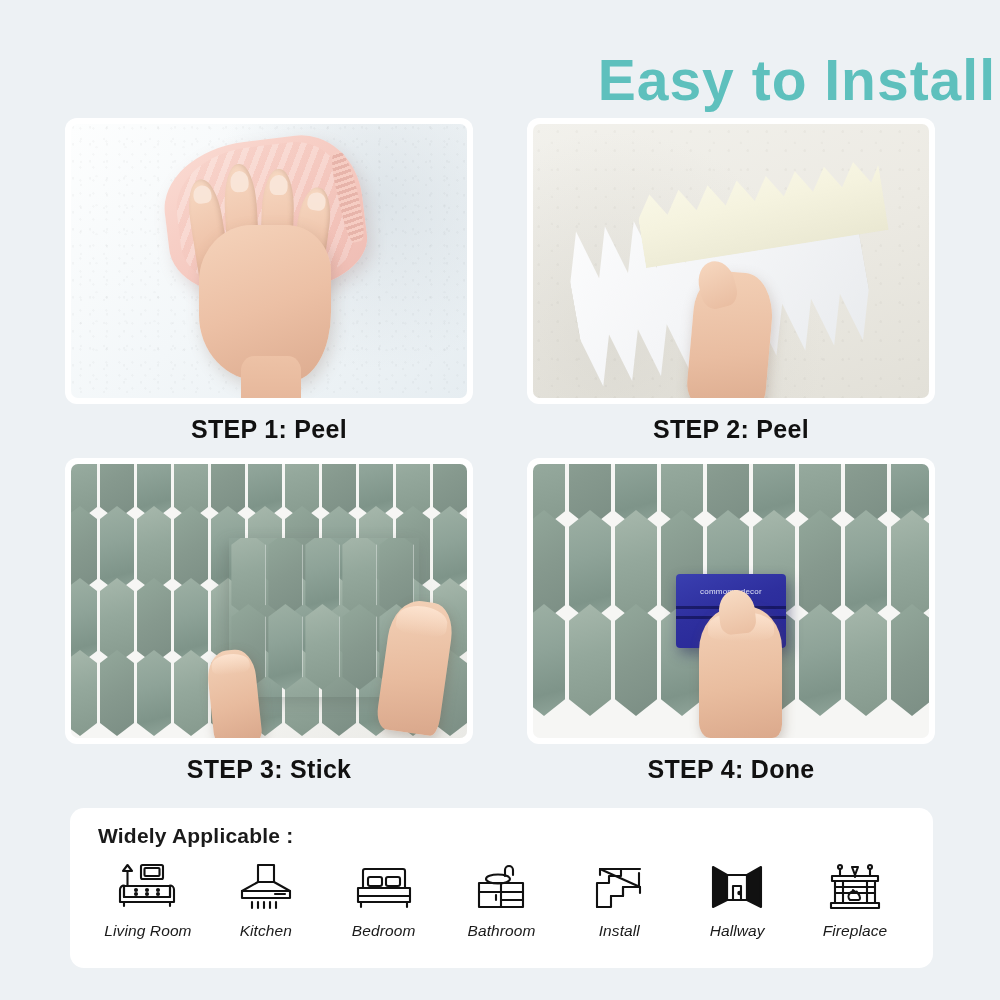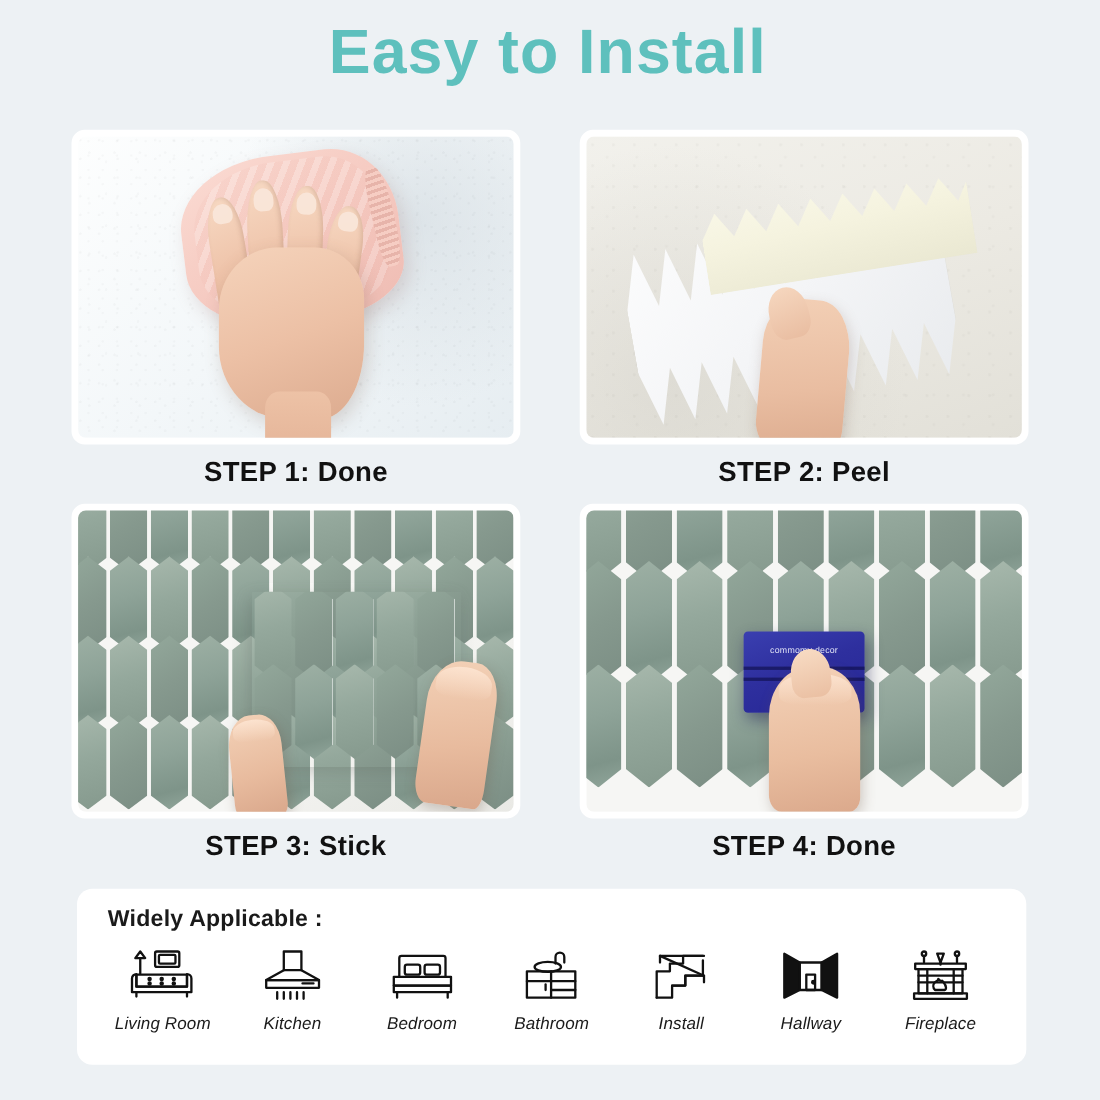--- a/index.html
+++ b/index.html
@@ -11,24 +11,24 @@
     height: 1000px;
     background: #edf1f4;
     font-family: "Liberation Sans", sans-serif;
     overflow: hidden;
     position: relative;
   }
 
   
   .page-title {
     position: absolute;
-    top: 16px;
+    top: 49px;
     left: 0;
     width: 996px;
-    text-align: center;
+    text-align: right;
     font-size: 57px;
     font-weight: bold;
     letter-spacing: 1px;
     color: #5ec0bd;
     line-height: 1.1;
   }
 
   
   .steps {
     position: absolute;
@@ -433,21 +433,21 @@
                 <div class="nail-a"></div>
               </div>
             <div class="finger-a f4">
                 <div class="nail-a"></div>
               </div>
             <div class="palm-a"></div>
             <div class="wrist-a"></div>
           </div>
         </div>
       </div>
-      <div class="step-label">STEP 1: Done</div>
+      <div class="step-label">STEP 1: Peel</div>
     </div>
 
     <div class="step-cell">
       <div class="photo">
         <div class="photo-inner">
           <div class="wall-cream"></div>
           <div class="sheet-back"></div>
           <div class="sheet-liner"></div>
           <div class="hand-b"></div>
           <div class="thumb-b"></div>

